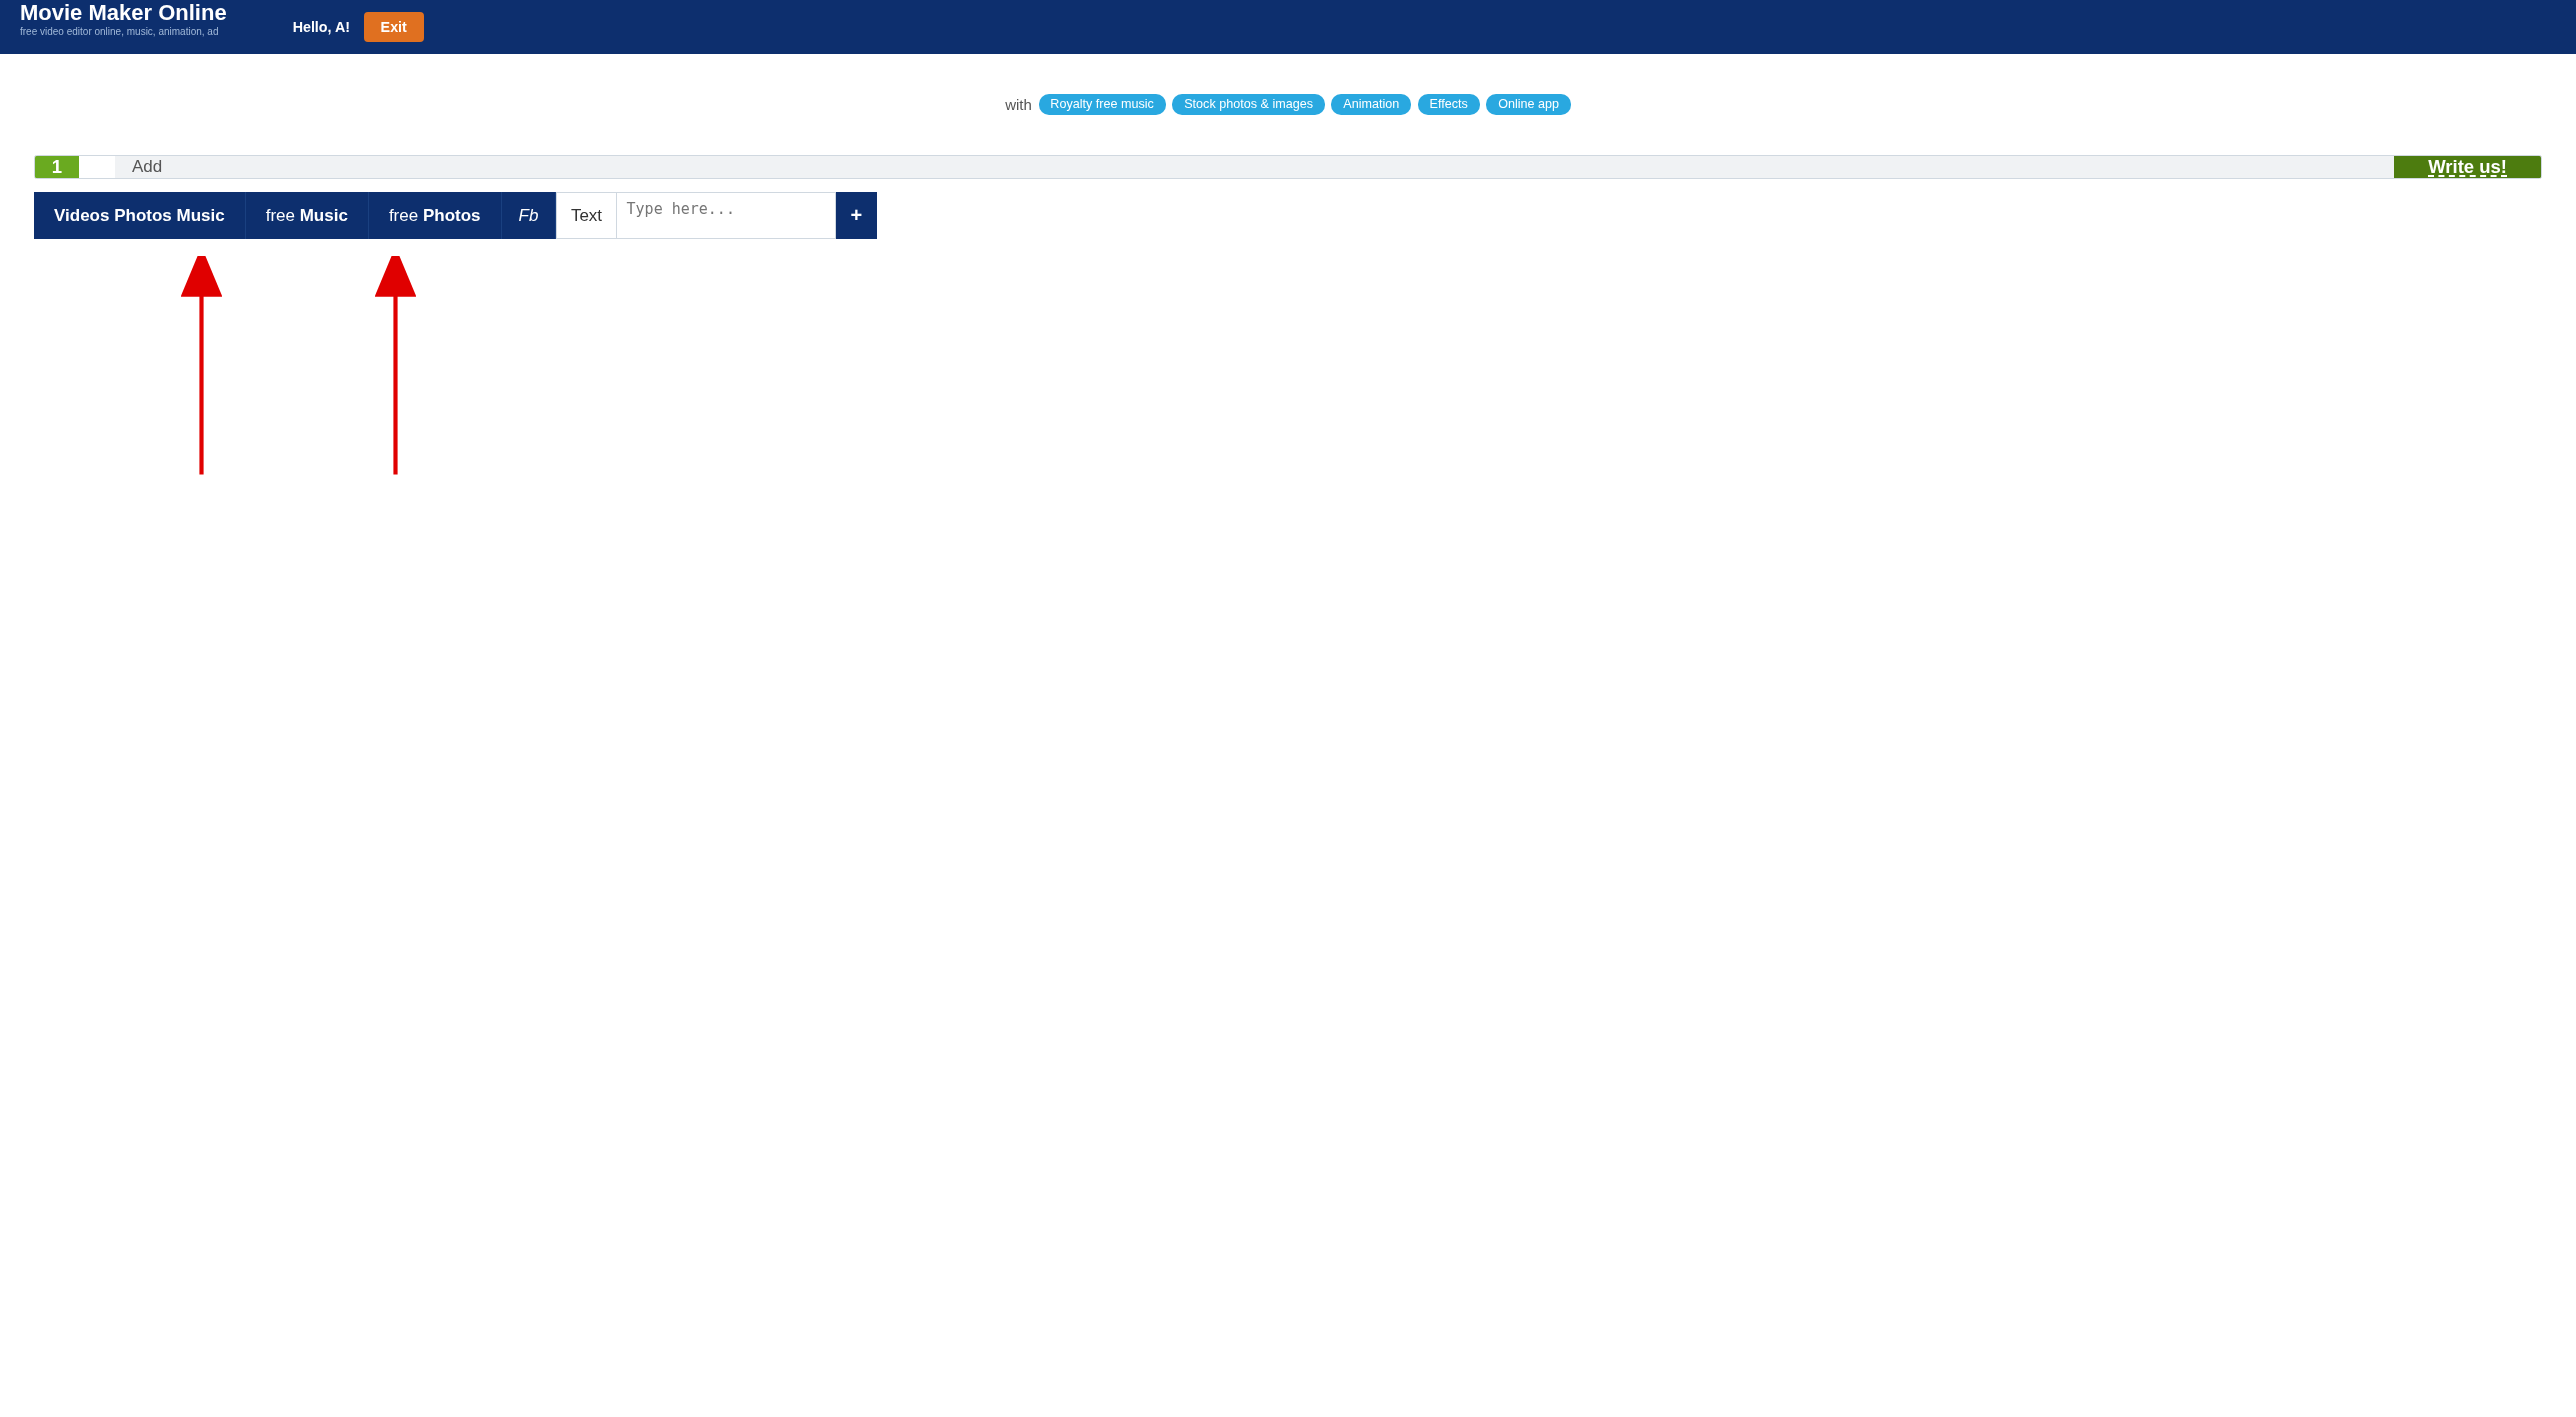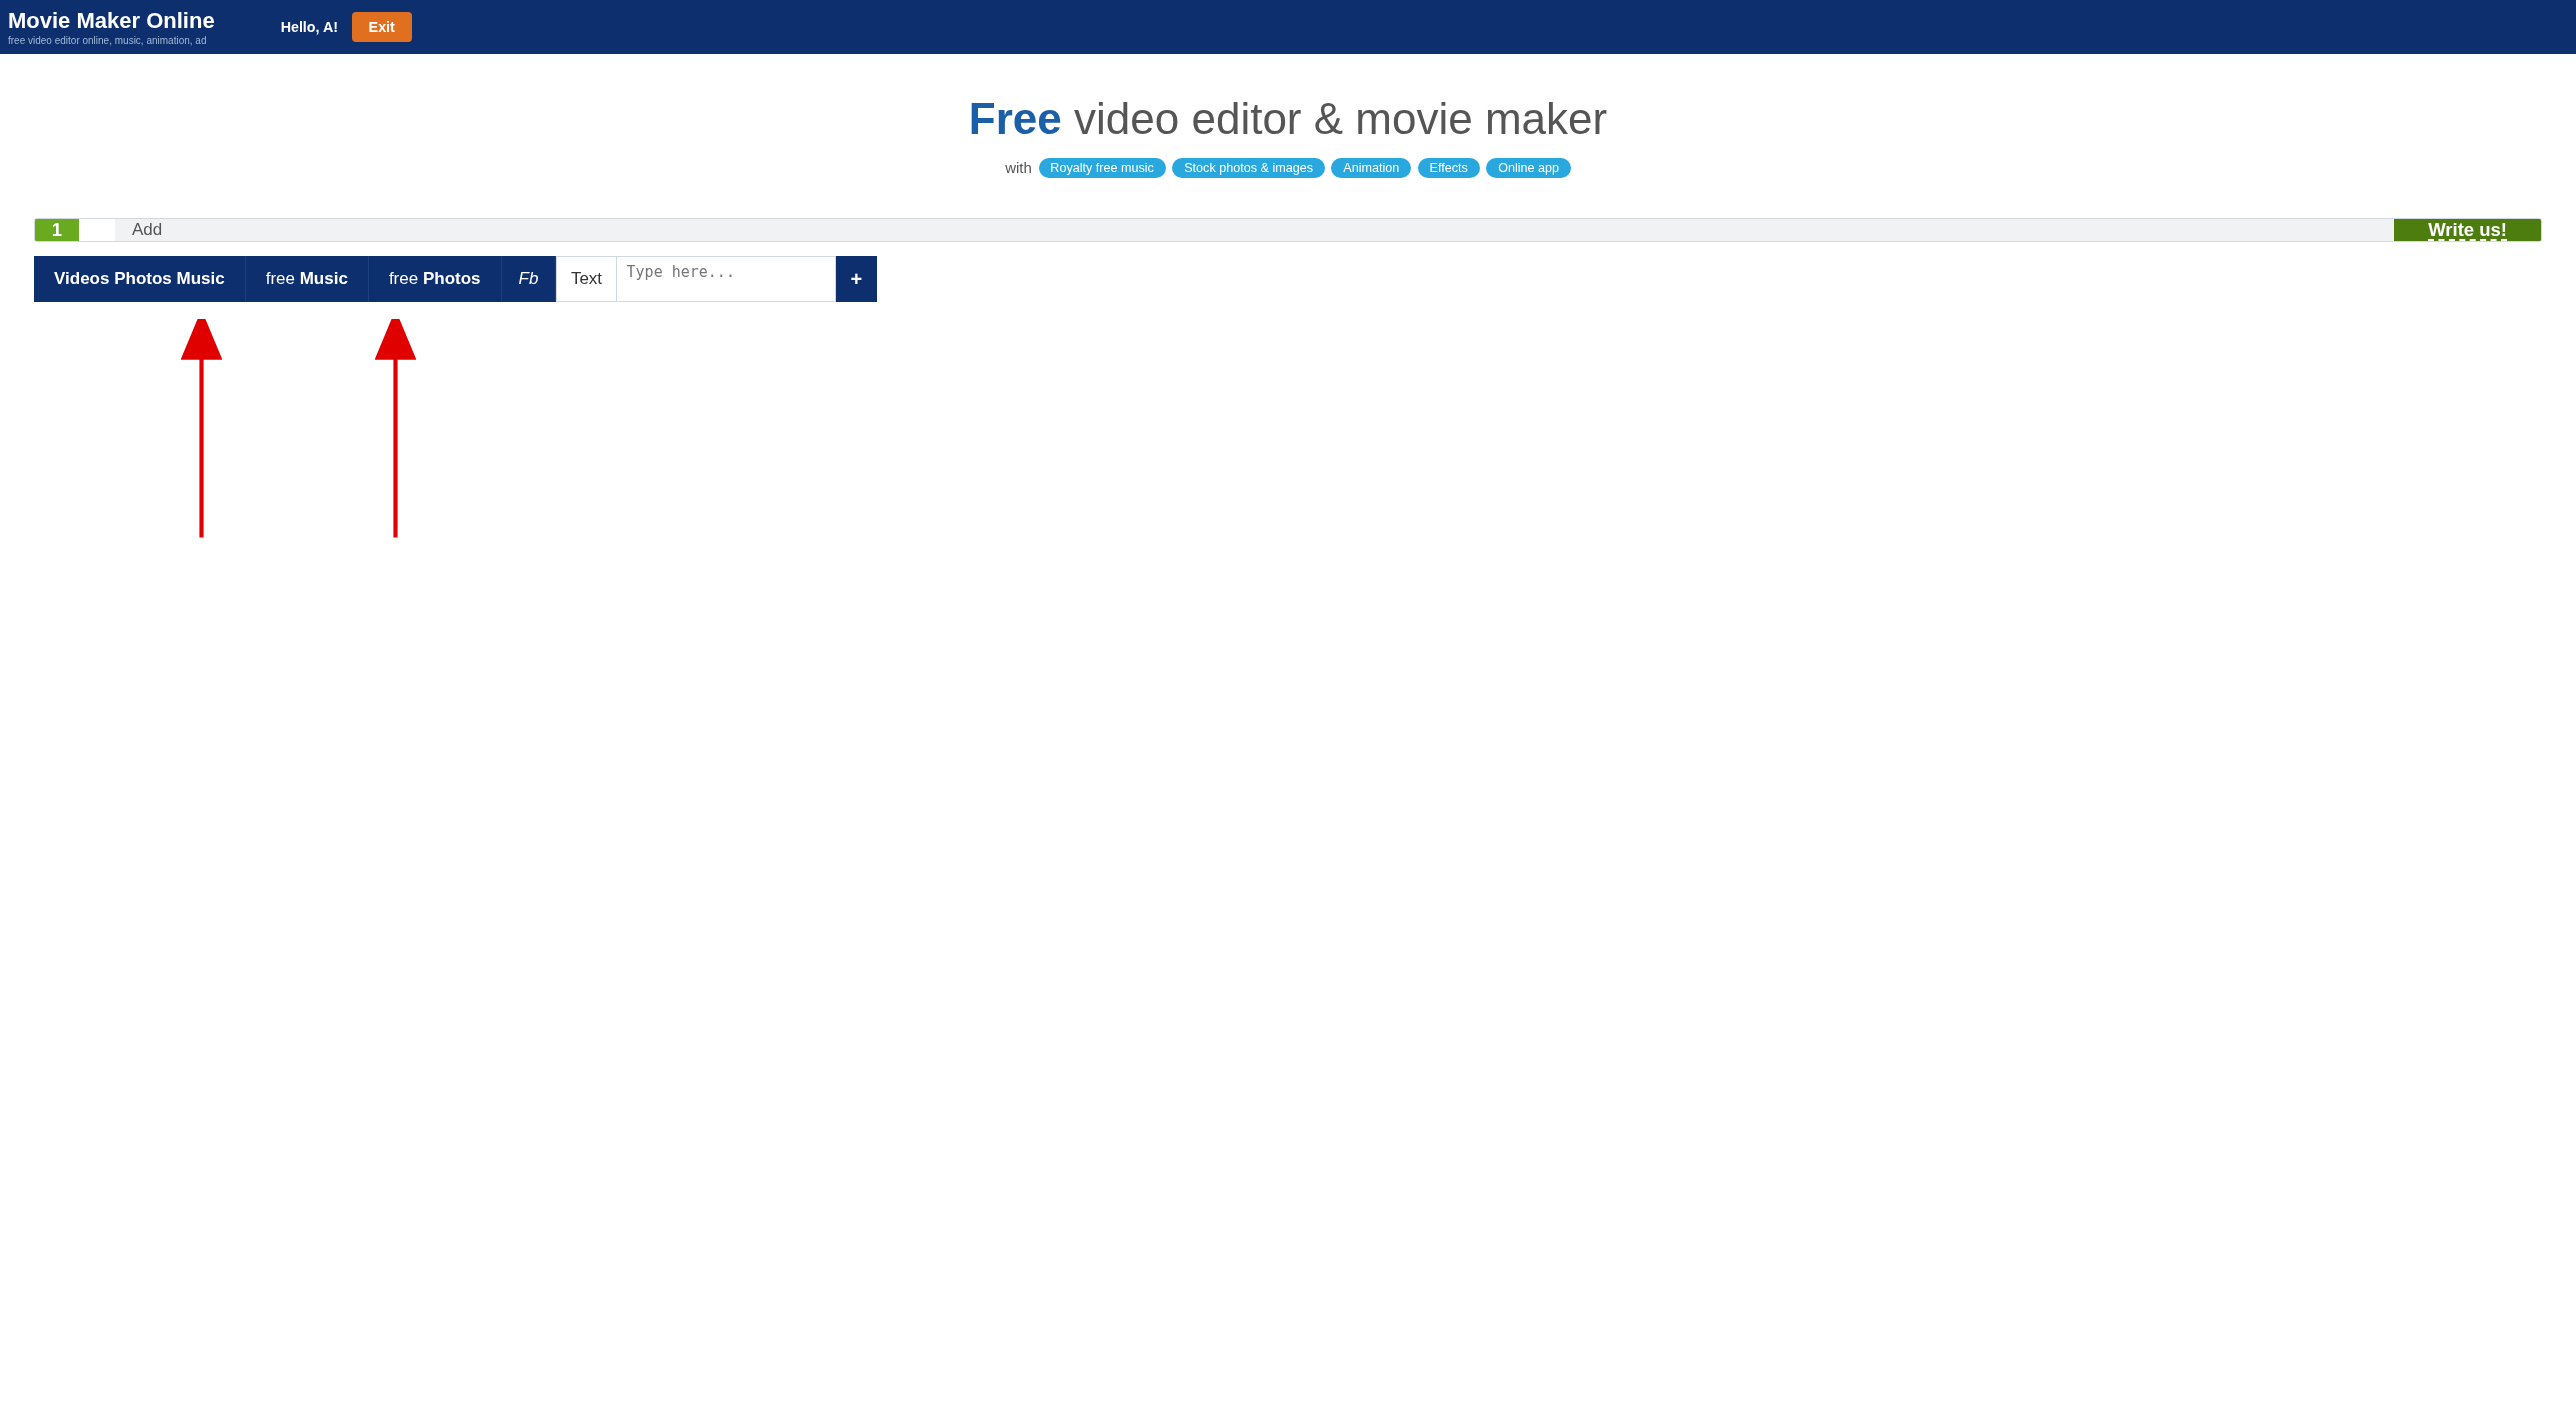--- a/index.html
+++ b/index.html
@@ -2,22 +2,21 @@
 <html style="font-size:13.5px"><head>
   <meta charset="utf-8">
   <style>
     * { margin: 0; padding: 0; box-sizing: border-box; }
     body { font-family: Arial, sans-serif; background: #fff; }
 
     
     .navbar {
       background: #0d2f6e;
       display: flex;
-      align-items: center;
-      padding: 0 8px;
+      padding: 0 20px;
       height: 54px;
     }
     .navbar-brand {
       display: flex;
       flex-direction: column;
       margin-right: 34px;
     }
     .navbar-brand-title {
       color: #fff;
       font-size: 22px;
@@ -225,23 +224,20 @@
   </div>
   <div class="navbar-right">
     <span class="navbar-hello">
       <span>Hello, </span><span style="font-weight:bold;">A!</span>
     </span>
     <button class="exit-btn">Exit</button>
   </div>
 </nav>
 
 <section class="hero">
-  <h1 class="hero-title">
-    <strong>Free</strong><span> video editor &amp; movie maker</span>
-  </h1>
   <div class="hero-subtitle">
     <span class="with-text">with</span>
     <span class="badge">Royalty free music</span>
     <span class="badge">Stock photos &amp; images</span>
     <span class="badge">Animation</span>
     <span class="badge">Effects</span>
     <span class="badge">Online app</span>
   </div>
 </section>
 

